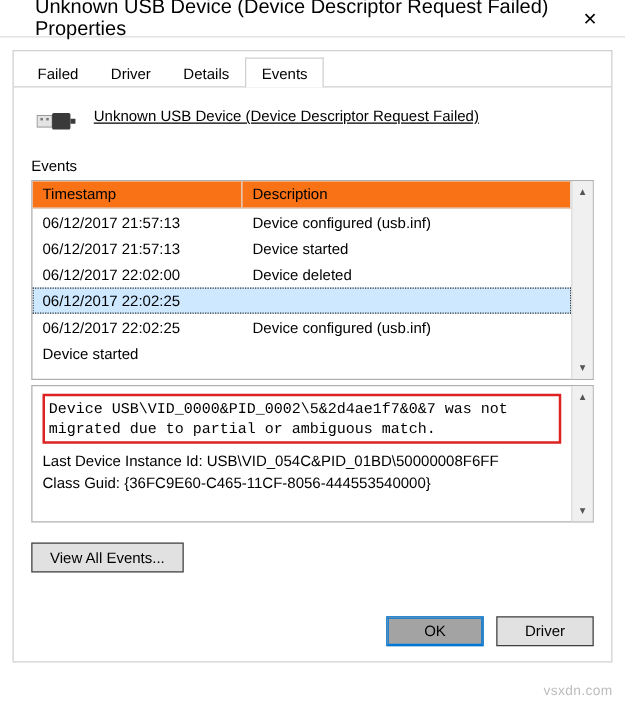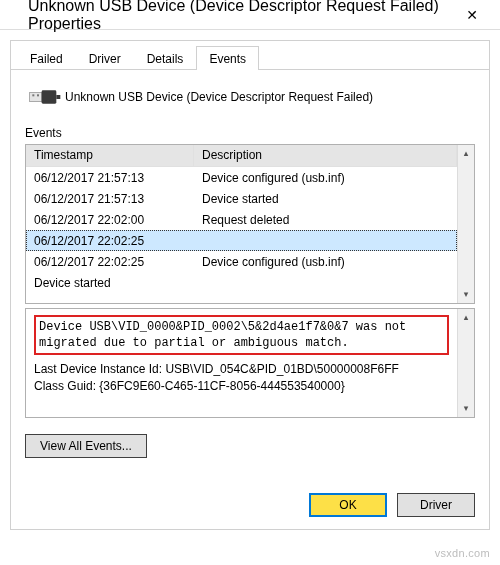--- a/index.html
+++ b/index.html
@@ -48,23 +48,23 @@
   }
   .tab.active {
     border-color: #d0d0d0;
     background: #fff;
   }
   .content {
     padding: 12px 14px 10px 14px;
   }
   .devhdr {
     display: flex;
-    align-items: center;
-    gap: 4px;
+    gap: 14px;
     padding: 4px 4px 12px 4px;
+    text-decoration: underline;
   }
   .usb-icon {
     width: 32px; height: 22px; flex: 0 0 auto;
   }
   .section-label {
     font-size: 12px;
     margin: 6px 0 4px 0;
   }
   .events-box, .info-box {
     border: 1px solid #b0b0b0;
@@ -75,21 +75,21 @@
     display: flex;
   }
   .ev-table {
     flex: 1;
     overflow: hidden;
   }
   .ev-head {
     display: flex;
     height: 22px;
     border-bottom: 1px solid #e0e0e0;
-    background: #e5e5e5;
+    background: #f97316;
   }
   .ev-head > div {
     padding: 3px 8px;
     border-right: 1px solid #e0e0e0;
     font-size: 12px;
   }
   .col-ts { width: 168px; }
   .col-desc { flex: 1; }
   .ev-body { }
   .ev-row {
@@ -156,21 +156,21 @@
     position: absolute;
     bottom: 12px;
     right: 14px;
     display: flex;
     gap: 10px;
   }
   .footer .btn { min-width: 78px; text-align: center; }
   .footer .btn.default {
     border-color: #0078d7;
     box-shadow: 0 0 0 1px #0078d7 inset;
-    background: #fde047;
+    background: #a3a3a3;
   }
   .site {
     position: absolute;
     bottom: 6px; right: 10px;
     font-size: 11px;
     color: #bdbdbd;
     letter-spacing: 0.3px;
   }
 </style>
 </head>
@@ -214,21 +214,21 @@
             <div class="ev-row">
               <div class="col-ts">06/12/2017 21:57:13</div>
               <div class="col-desc">Device configured (usb.inf)</div>
             </div>
             <div class="ev-row">
               <div class="col-ts">06/12/2017 21:57:13</div>
               <div class="col-desc">Device started</div>
             </div>
             <div class="ev-row">
               <div class="col-ts">06/12/2017 22:02:00</div>
-              <div class="col-desc">Request deleted</div>
+              <div class="col-desc">Device deleted</div>
             </div>
             <div class="ev-row selected">
               <div class="col-ts">06/12/2017 22:02:25</div>
             </div>
             <div class="ev-row">
               <div class="col-ts">06/12/2017 22:02:25</div>
               <div class="col-desc">Device configured (usb.inf)</div>
             </div>
             <div class="ev-row">
               <div class="col-desc">Device started</div>

